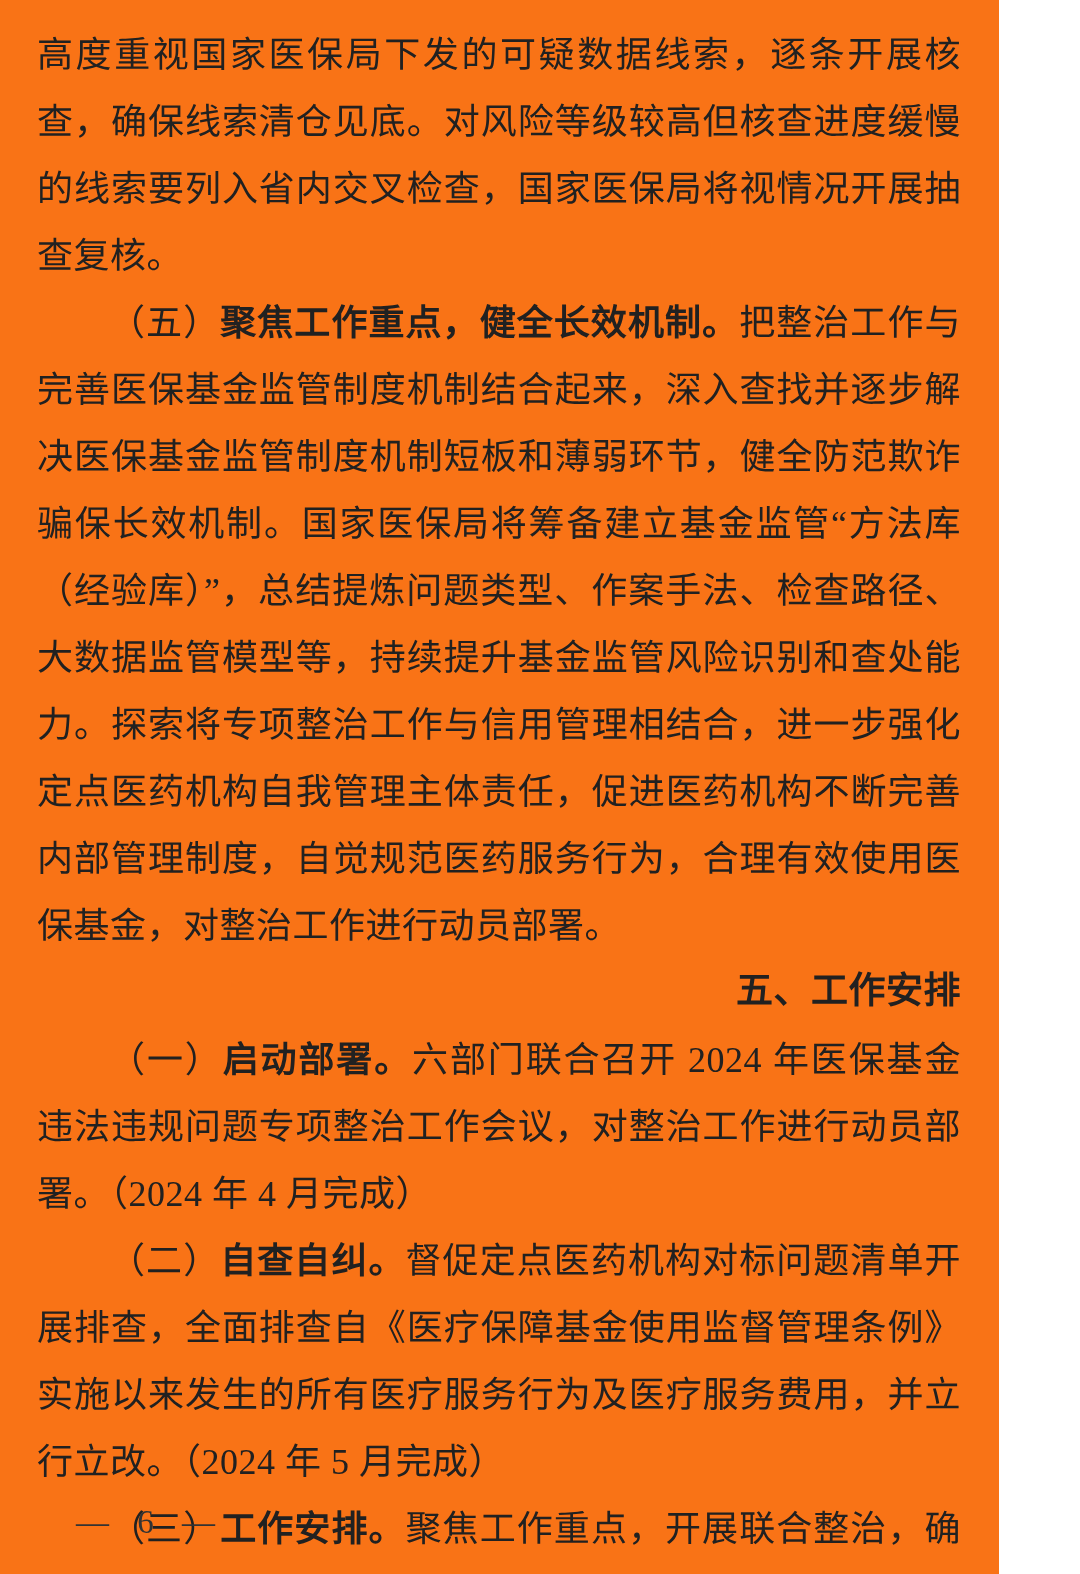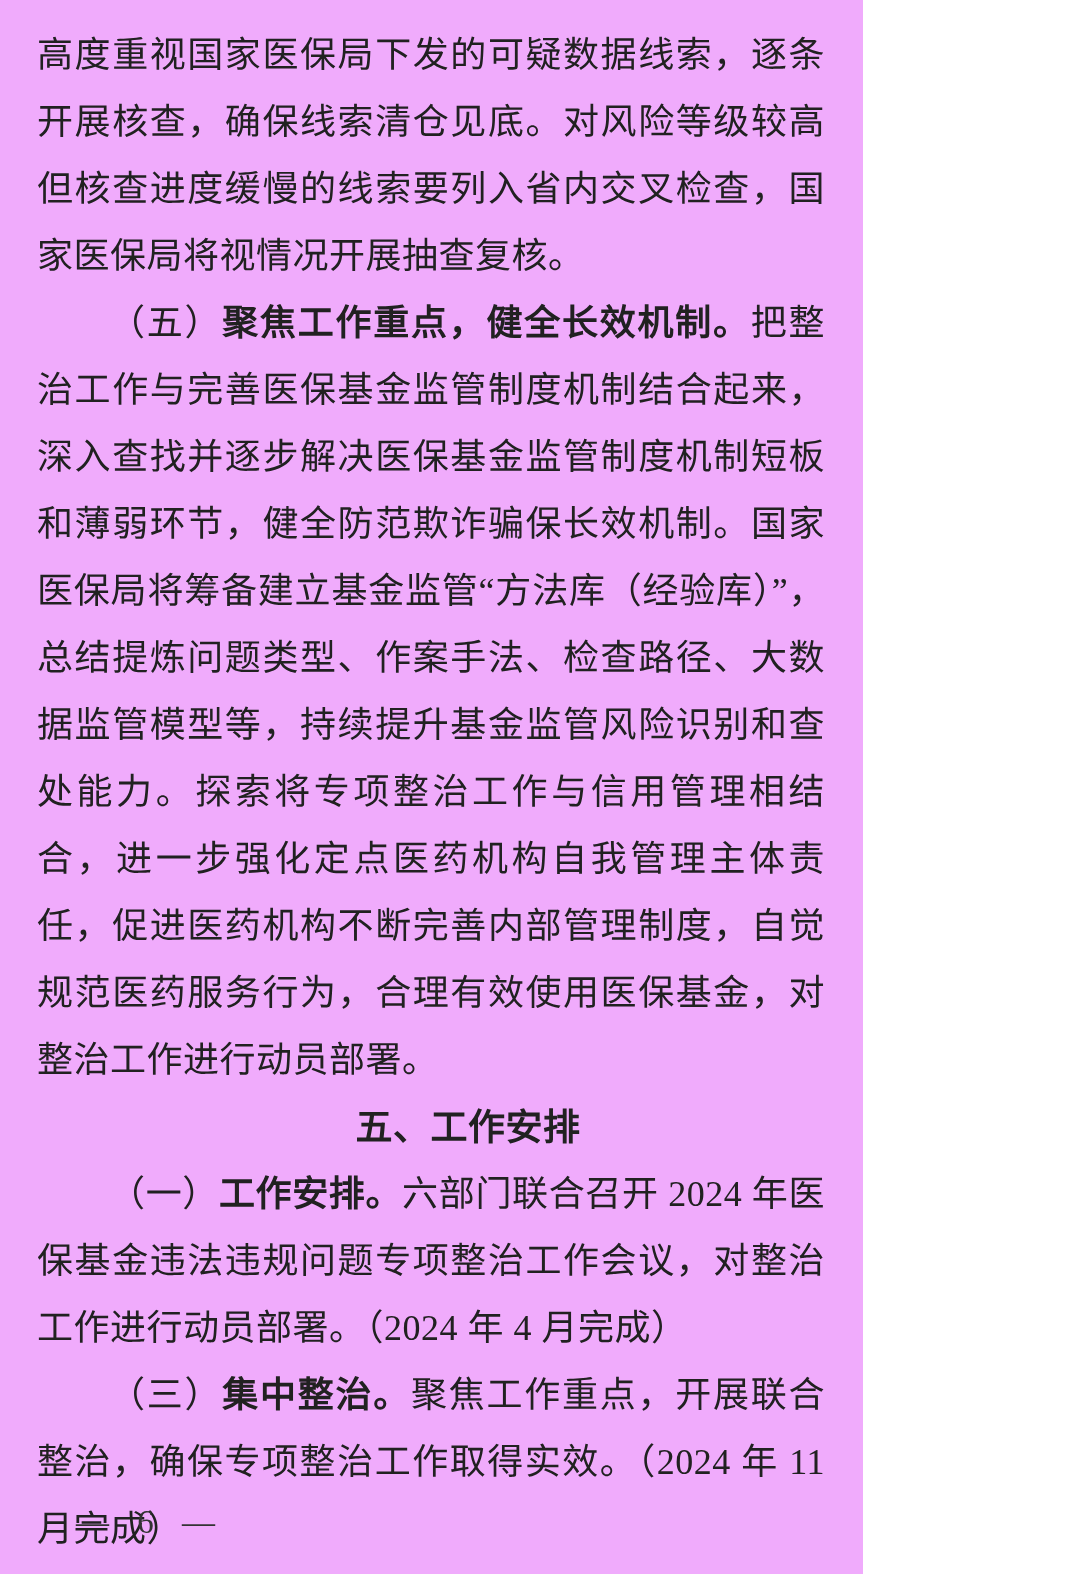--- a/index.html
+++ b/index.html
@@ -10,43 +10,43 @@
   body {
     width: 1080px;
     height: 1574px;
     position: relative;
     overflow: hidden;
     font-family: "Liberation Serif", "DejaVu Serif", serif;
     color: #212121;
   }
   .page {
     box-sizing: border-box;
-    width: 863px;
+    width: 999px;
     height: 1574px;
     padding: 22px 38px 0 37px;
-    background: #f0abfc;
+    background: #f97316;
     position: relative;
   }
   .doc-body p.para {
     margin: 0;
     font-size: 36px;
     line-height: 67px;
     text-align: justify;
     text-justify: inter-character;
     letter-spacing: 0.5px;
     color: #212121;
   }
   .doc-body p.indent {
     text-indent: 2em;
   }
   .doc-body p.heading {
-    font-family: Liberation Serif, serif;
+    font-family: Liberation Mono, monospace;
     font-weight: bold;
     font-size: 37px;
-    text-align: center;
+    text-align: right;
   }
   .run { font-weight: normal; }
   .run.bold { font-weight: bold; }
   .footer {
     position: absolute;
     left: 76px;
     top: 1498px;
     font-size: 33px;
     line-height: 48px;
     color: #333333;
@@ -56,17 +56,18 @@
   }
 </style>
 </head>
 <body>
 
 <div class="page">
   <div class="doc-body">
       <p class="para"><span class="run">高度重视国家医保局下发的可疑数据线索，逐条开展核查，确保线索清仓见底。对风险等级较高但核查进度缓慢的线索要列入省内交叉检查，国家医保局将视情况开展抽查复核。</span></p>
       <p class="para indent"><span class="run">（五）</span><span class="run bold">聚焦工作重点，健全长效机制。</span><span class="run">把整治工作与完善医保基金监管制度机制结合起来，深入查找并逐步解决医保基金监管制度机制短板和薄弱环节，健全防范欺诈骗保长效机制。国家医保局将筹备建立基金监管“方法库（经验库）”，总结提炼问题类型、作案手法、检查路径、大数据监管模型等，持续提升基金监管风险识别和查处能力。探索将专项整治工作与信用管理相结合，进一步强化定点医药机构自我管理主体责任，促进医药机构不断完善内部管理制度，自觉规范医药服务行为，合理有效使用医保基金，对整治工作进行动员部署。</span></p>
       <p class="para indent heading"><span class="run bold">五、工作安排</span></p>
-      <p class="para indent"><span class="run">（一）</span><span class="run bold">工作安排。</span><span class="run">六部门联合召开 2024 年医保基金违法违规问题专项整治工作会议，对整治工作进行动员部署。（2024 年 4 月完成）</span></p>
-      <p class="para indent"><span class="run">（三）</span><span class="run bold">集中整治。</span><span class="run">聚焦工作重点，开展联合整治，确保专项整治工作取得实效。（2024 年 11 月完成）</span></p>
+      <p class="para indent"><span class="run">（一）</span><span class="run bold">启动部署。</span><span class="run">六部门联合召开 2024 年医保基金违法违规问题专项整治工作会议，对整治工作进行动员部署。（2024 年 4 月完成）</span></p>
+      <p class="para indent"><span class="run">（二）</span><span class="run bold">自查自纠。</span><span class="run">督促定点医药机构对标问题清单开展排查，全面排查自《医疗保障基金使用监督管理条例》实施以来发生的所有医疗服务行为及医疗服务费用，并立行立改。（2024 年 5 月完成）</span></p>
+      <p class="para indent"><span class="run">（三）</span><span class="run bold">工作安排。</span><span class="run">聚焦工作重点，开展联合整治，确保专项整治工作取得实效。（2024 年 11 月完成）</span></p>
     </div>
   <div class="footer">— 6 —</div>
 </div>
 
 </body></html>

